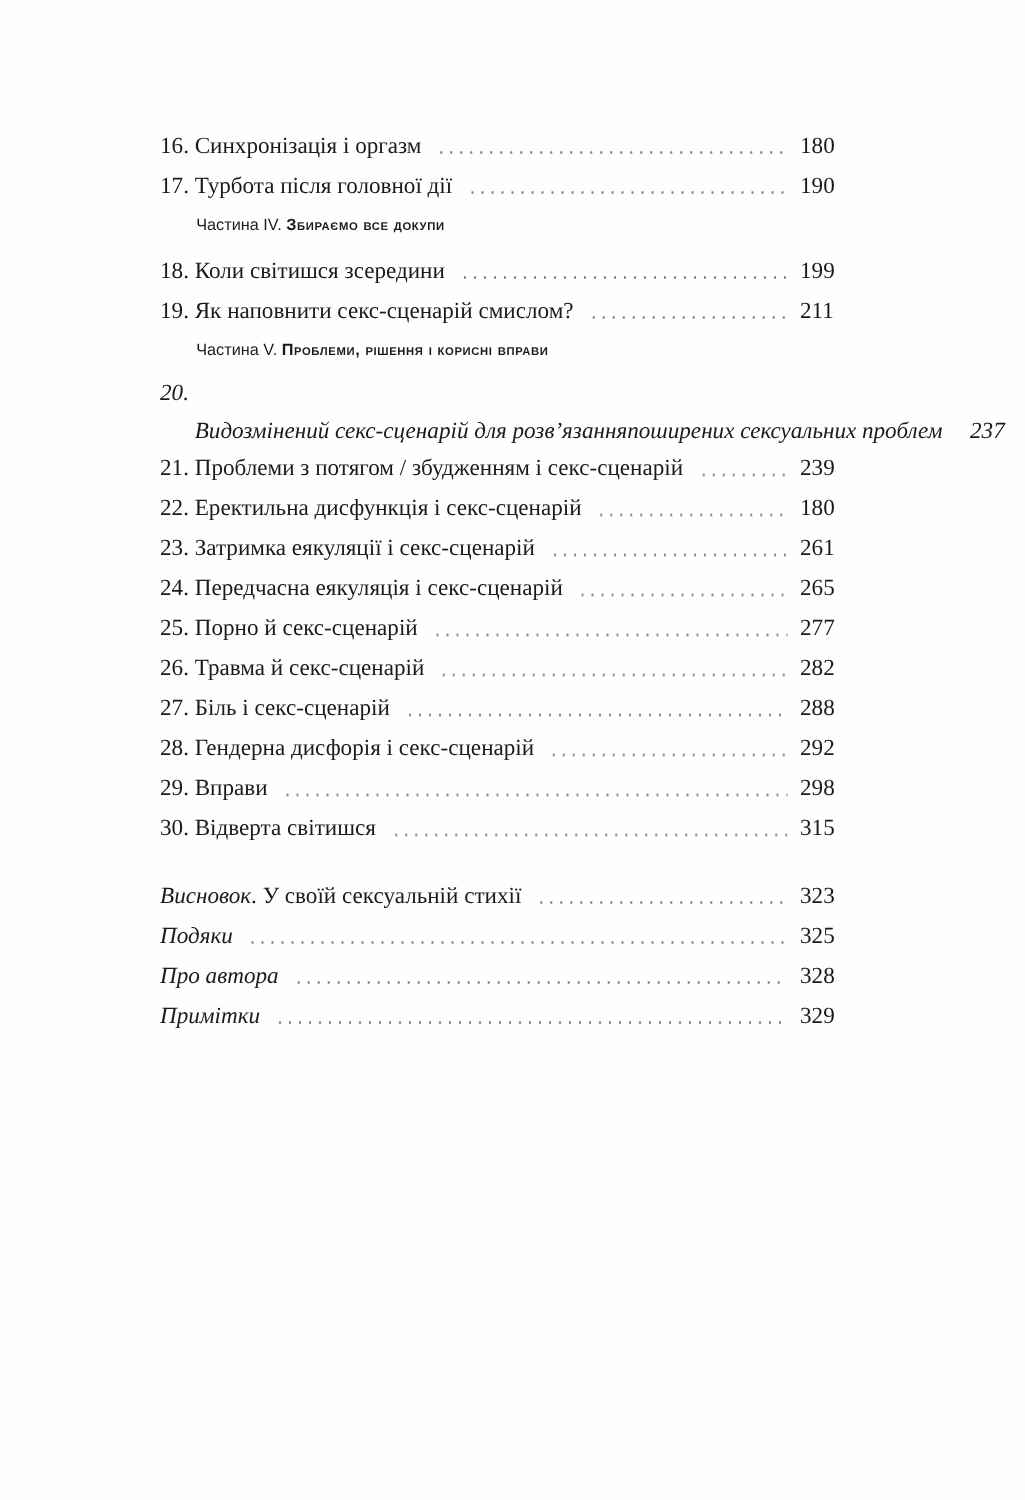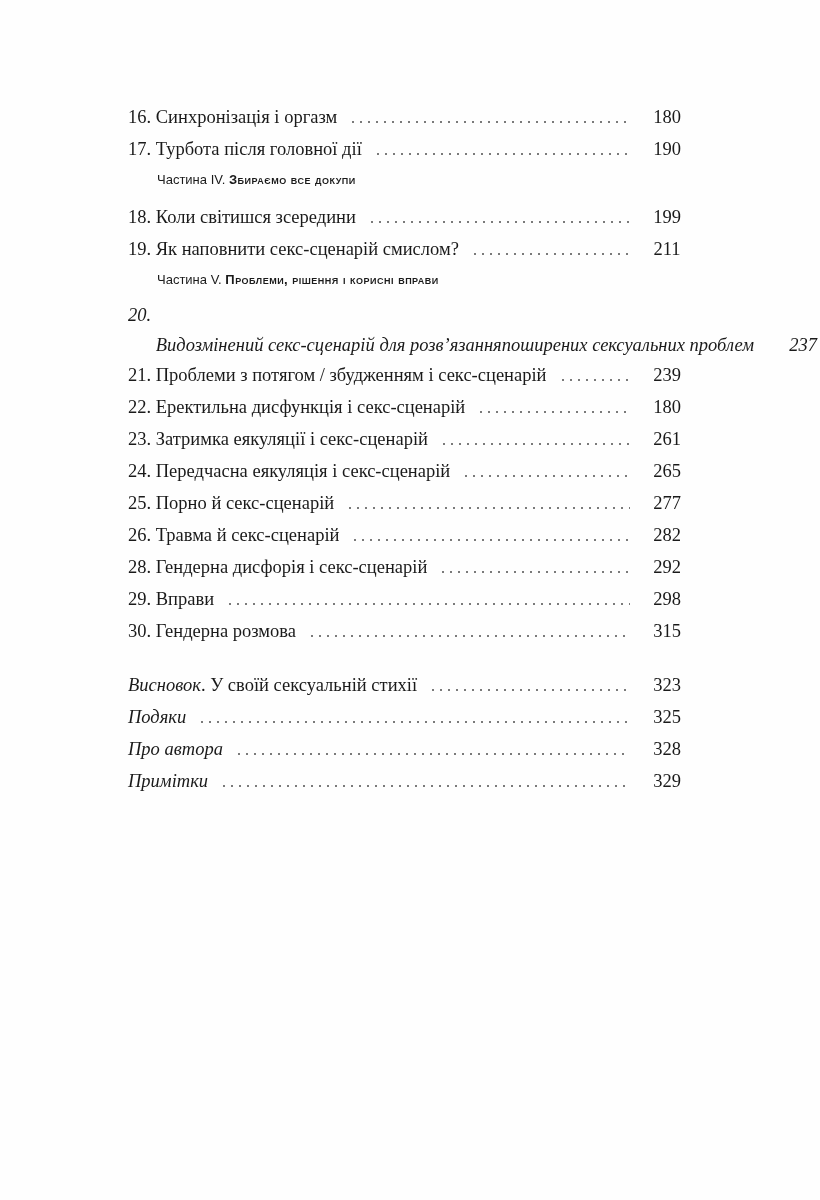--- a/index.html
+++ b/index.html
@@ -36,21 +36,21 @@
     align-self: flex-end;
     background-image: radial-gradient(circle, #7a7a7a 0.8px, transparent 1.1px);
     background-size: 8px 4px;
     background-repeat: repeat-x;
     background-position: left 19px;
     max-width: calc(100% - 0px);
   }
   .entry .page {
     flex: 0 0 auto;
     width: 54px;
-    text-align: center;
+    text-align: left;
   }
   .part {
     font-family: "Liberation Sans", "DejaVu Sans", sans-serif;
     font-size: 13px;
     padding-left: 29px;
     height: 30px;
     line-height: 30px;
     margin-bottom: 6px;
   }
   .part .part-title {
@@ -140,34 +140,40 @@
     <span class="leader"></span>
     <span class="page">277</span>
   </div>
   <div class="entry">
     <span class="num">26. </span>
     <span class="title-wrap"><span class="title">Травма й секс-сценарій</span></span>
     <span class="leader"></span>
     <span class="page">282</span>
   </div>
   <div class="entry">
+    <span class="num">27. </span>
+    <span class="title-wrap"><span class="title">Біль і секс-сценарій</span></span>
+    <span class="leader"></span>
+    <span class="page">288</span>
+  </div>
+  <div class="entry">
     <span class="num">28. </span>
     <span class="title-wrap"><span class="title">Гендерна дисфорія і секс-сценарій</span></span>
     <span class="leader"></span>
     <span class="page">292</span>
   </div>
   <div class="entry">
     <span class="num">29. </span>
     <span class="title-wrap"><span class="title">Вправи</span></span>
     <span class="leader"></span>
     <span class="page">298</span>
   </div>
   <div class="entry">
     <span class="num">30. </span>
-    <span class="title-wrap"><span class="title">Гендерна розмова</span></span>
+    <span class="title-wrap"><span class="title">Відверта світишся</span></span>
     <span class="leader"></span>
     <span class="page">315</span>
   </div>
 
   <div class="gap"></div>
 
   <div class="entry">
     <span class="title-wrap"><span class="title"><span class="ital">Висновок</span><span>. У своїй сексуальній стихії</span></span></span>
     <span class="leader"></span>
     <span class="page">323</span>

